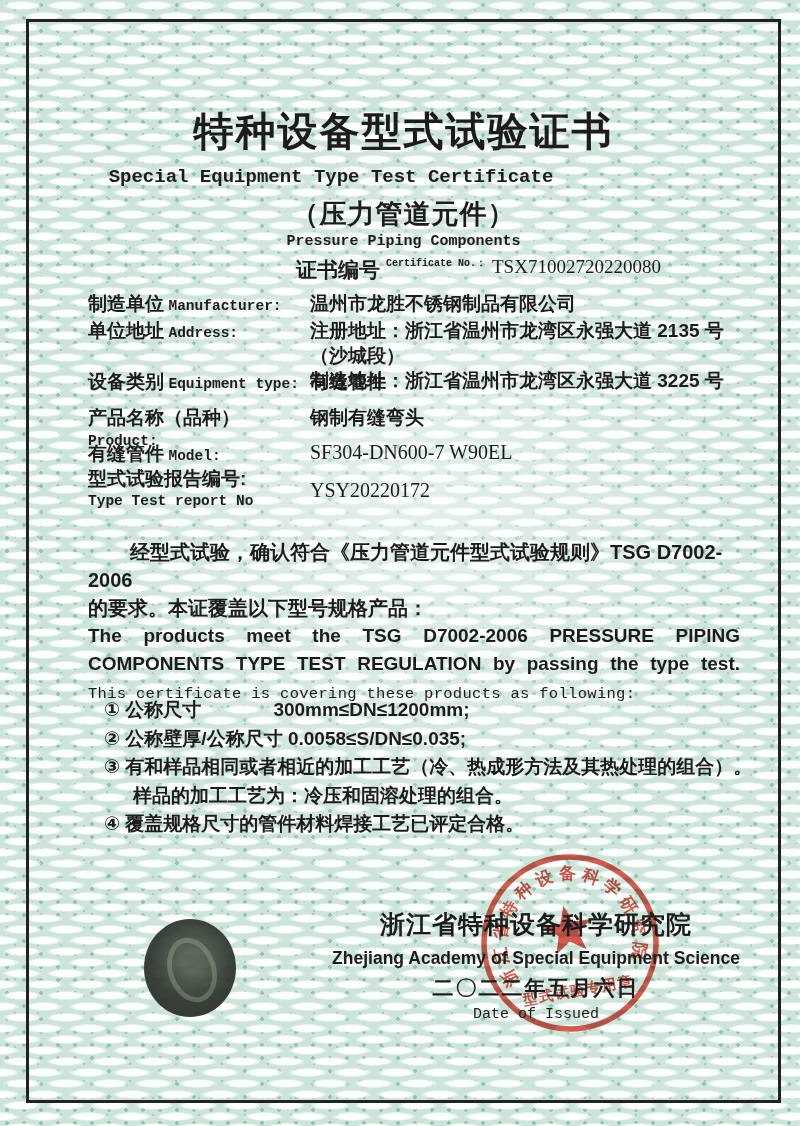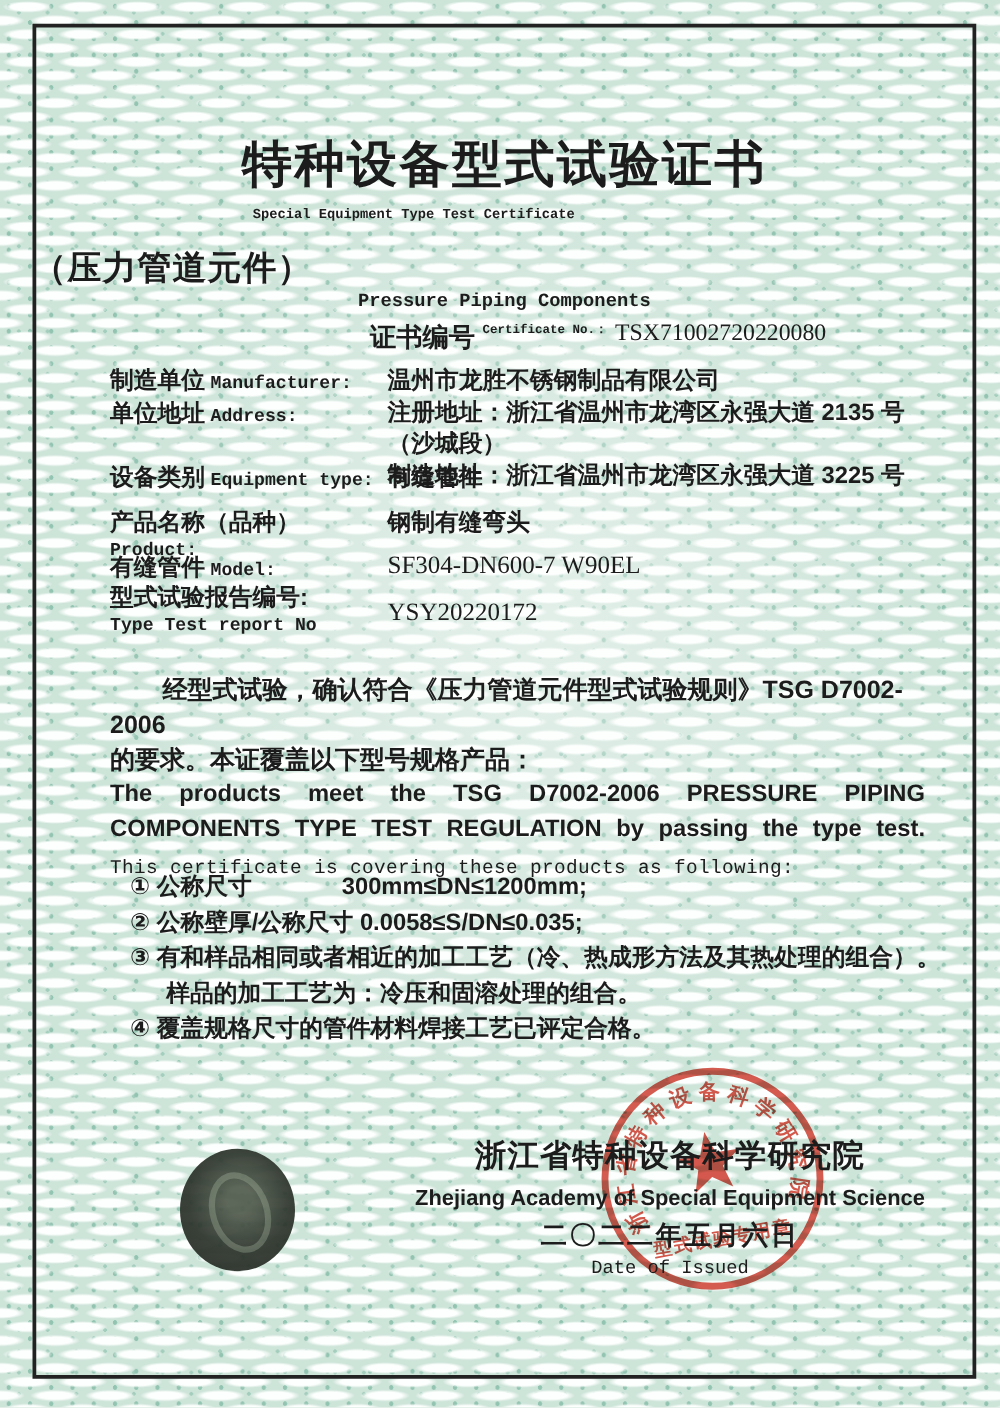--- a/index.html
+++ b/index.html
@@ -18,22 +18,22 @@
     background-repeat:no-repeat, repeat, repeat, repeat, repeat, repeat;
     font-family:"Liberation Sans", sans-serif;
   }
   .frame { position:absolute; left:26px; top:19px; width:749px; height:1078px; border:3px solid #222; }
   .abs { position:absolute; }
   .cn   { font-family:"Liberation Sans","DejaVu Sans",sans-serif; font-weight:700; }
   .mono { font-family:"Liberation Mono","DejaVu Sans Mono",monospace; }
   .serif{ font-family:"Liberation Serif","DejaVu Serif",serif; }
 
   .title-cn   { left:26px; top:104px; width:755px; text-align:center; font-size:40px; letter-spacing:2px; }
-  .title-en   { left:26px; top:166px; width:610px; text-align:center; font-size:11px; font-weight:700; }
-  .subtitle-cn{ left:26px; top:196px; width:755px; text-align:left; font-size:27px; letter-spacing:1px; }
+  .title-en   { left:26px; top:166px; width:610px; text-align:center; font-size:19px; font-weight:700; }
+  .subtitle-cn{ left:26px; top:196px; width:755px; text-align:center; font-size:27px; letter-spacing:1px; }
   .subtitle-en{ left:26px; top:233px; width:755px; text-align:center; font-size:15px; font-weight:700; }
 
   .certno { left:296px; top:256px; display:flex; align-items:flex-start; gap:6px; }
   .certno .zh { font-size:21px; }
   .certno .en { font-size:10px; font-weight:700; }
   .certno .val{ font-size:19px; }
 
   .frow { left:88px; width:660px; display:flex; }
   .frow .lab { width:222px; flex:0 0 222px; }
   .frow .lab .zh { font-size:19px; }

